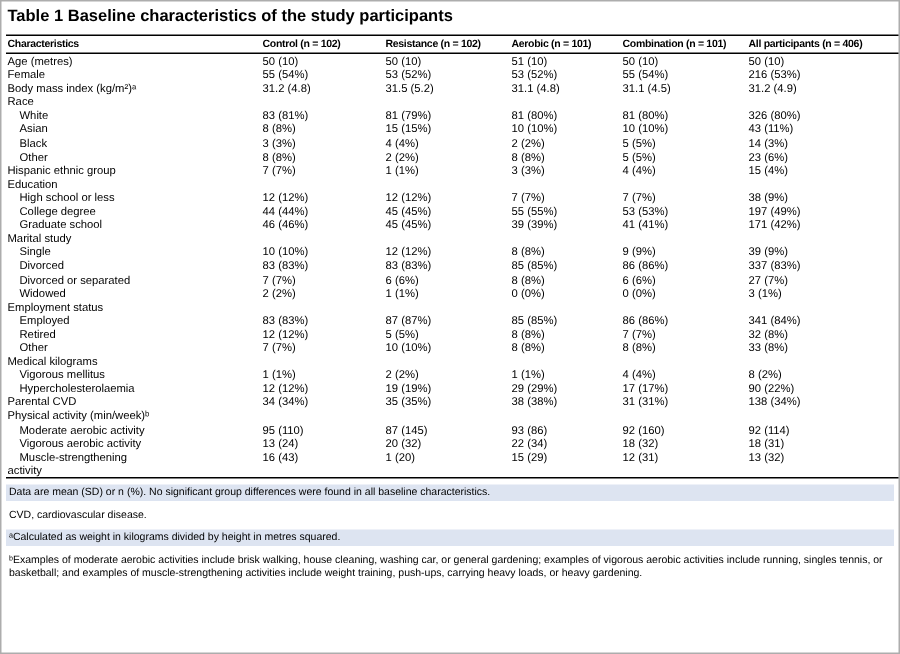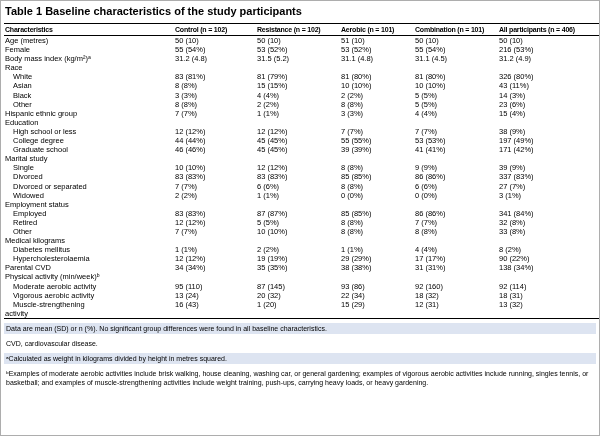--- a/index.html
+++ b/index.html
@@ -264,21 +264,21 @@
         </tr>
         <tr>
           <td class="">Medical kilograms</td>
           <td></td>
           <td></td>
           <td></td>
           <td></td>
           <td></td>
         </tr>
         <tr>
-          <td class="indent">Diabetes mellitus</td>
+          <td class="indent">Vigorous mellitus</td>
           <td>1 (1%)</td>
           <td>2 (2%)</td>
           <td>1 (1%)</td>
           <td>4 (4%)</td>
           <td>8 (2%)</td>
         </tr>
         <tr>
           <td class="indent">Hypercholesterolaemia</td>
           <td>12 (12%)</td>
           <td>19 (19%)</td>

